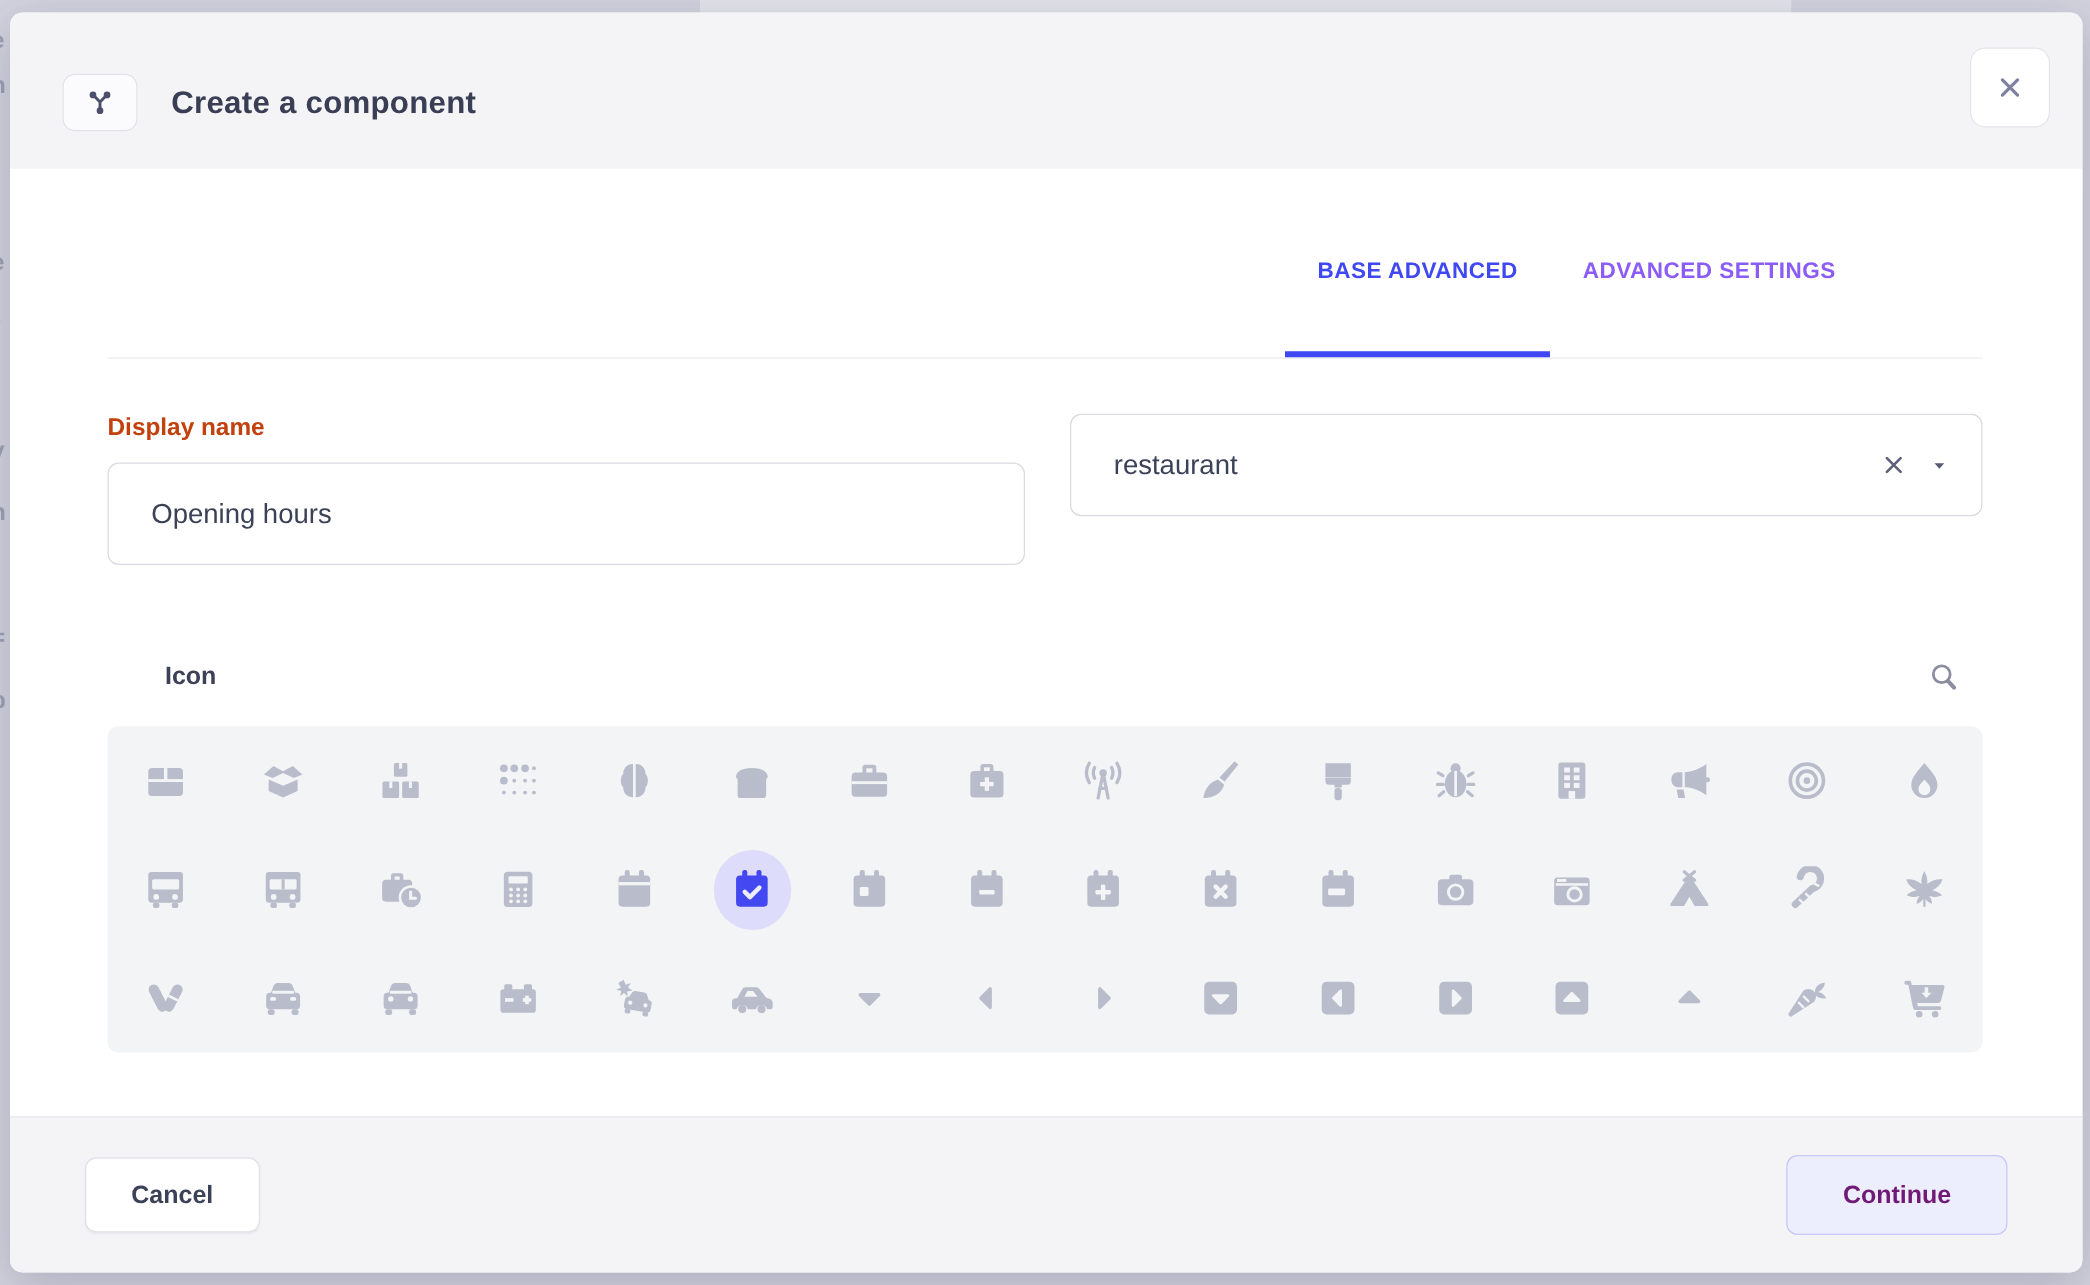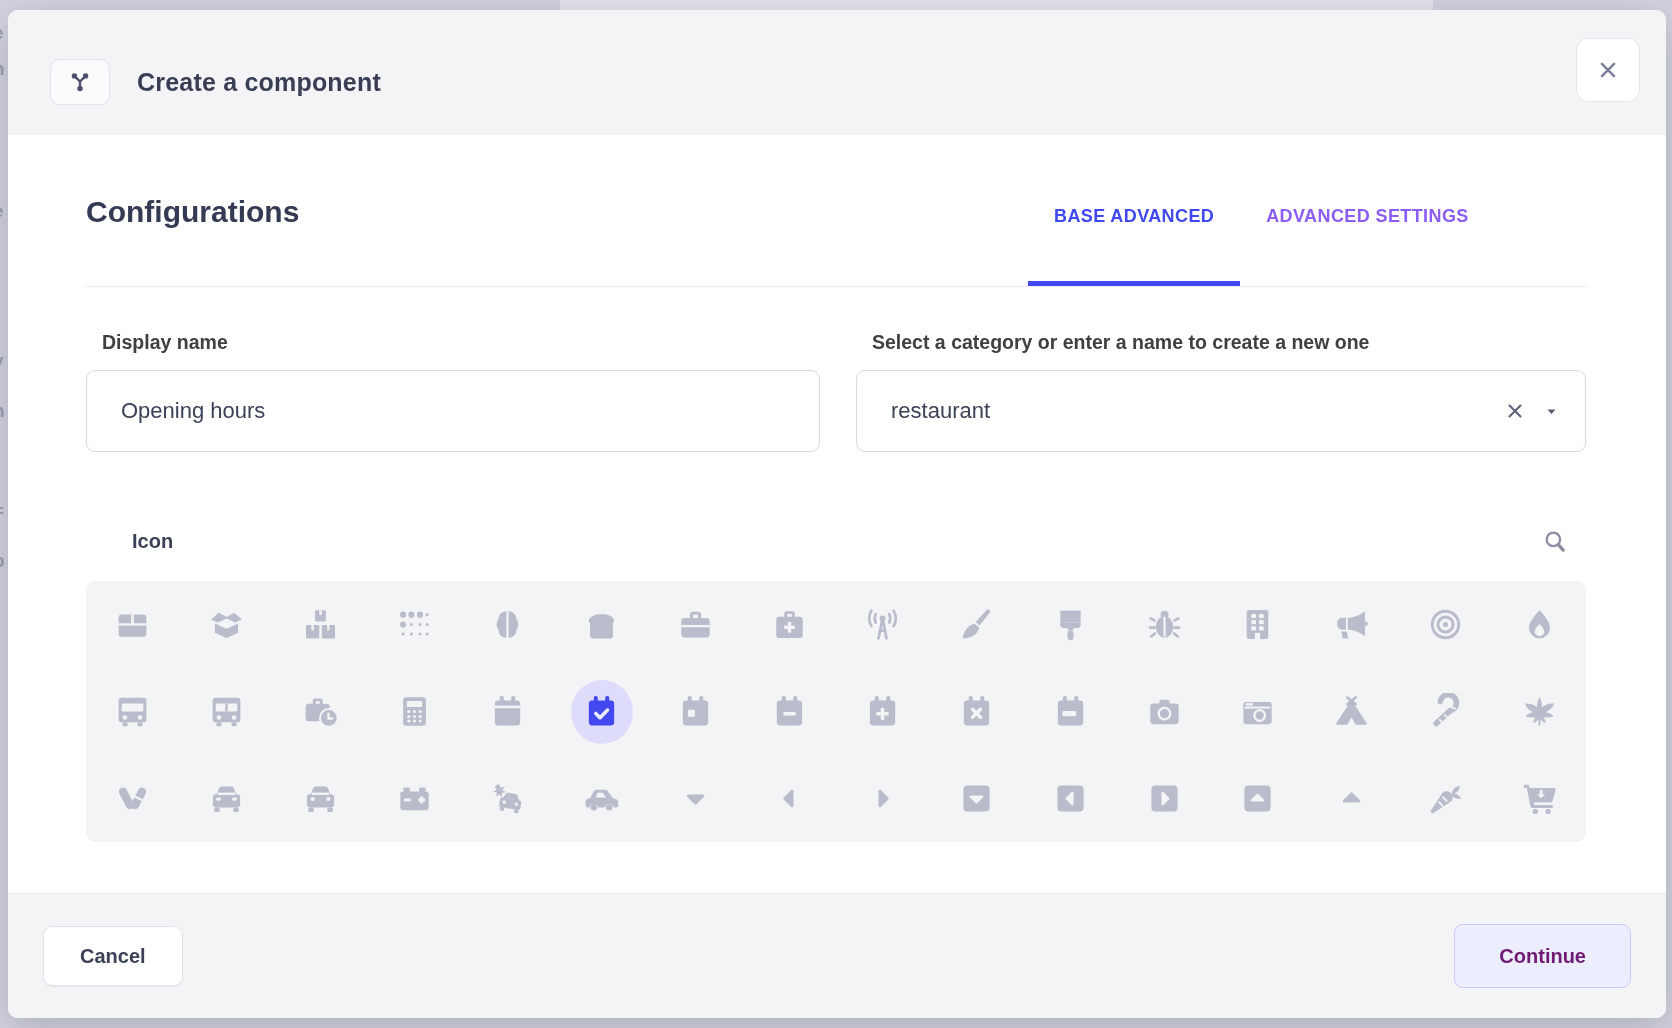--- a/index.html
+++ b/index.html
@@ -43,21 +43,21 @@
   .tab{
     padding:0 26px 52px 26px;font-size:18px;font-weight:700;letter-spacing:.4px;
     color:#8b5cf6;border-bottom:5px solid transparent;cursor:pointer;line-height:26px;
   }
   .tab.active{color:#3f48f2;border-bottom-color:#3f48f2;}
 
   .form-row{position:absolute;left:78px;right:80px;top:196px;display:flex;gap:36px;}
   .field{display:flex;flex-direction:column;}
   .field.left{width:734px;flex:0 0 auto;}
   .field.right{flex:1;}
-  .field-label{font-size:19.5px;font-weight:700;color:#404040;margin-bottom:16px;margin-left:16px;}
+  .field-label{font-size:19.5px;font-weight:700;color:#c2410c;margin-bottom:16px;}
   .text-input{
     height:82px;box-sizing:border-box;border:1px solid #d9dae2;border-radius:9px;background:#fff;
     font-family:"Liberation Sans", sans-serif;font-size:22px;color:#3b4156;
     padding:0 30px 0 34px;outline:none;width:100%;
   }
   .combo{position:relative;}
   .combo .text-input{padding-right:120px;}
   .combo-icons{position:absolute;right:26px;top:0;height:82px;display:flex;align-items:center;gap:16px;}
   .icon-btn{display:flex;align-items:center;justify-content:center;cursor:pointer;}
 
@@ -79,21 +79,21 @@
   .cell svg .cutS{stroke:var(--cut);fill:none;}
   .cell.selected{color:#4448f0;--cut:#eceefe;}
   .cell.selected::before{
     content:"";position:absolute;width:62px;height:64px;border-radius:50%;
     background:#dedcfb;left:50%;top:50%;transform:translate(-50%,-50%);
   }
 
   .modal-footer{
     position:absolute;left:0;top:883px;width:100%;height:125px;box-sizing:border-box;
     background:#f4f4f7;border-top:1px solid #e7e7ed;
-    display:flex;align-items:center;justify-content:space-between;padding:0 35px;
+    display:flex;align-items:center;justify-content:space-between;padding:0 60px;
   }
   .btn{font-family:"Liberation Sans", sans-serif;font-weight:700;border-radius:9px;cursor:pointer;}
   .btn-cancel{
     height:60px;padding:0 36px;font-size:20px;color:#3b4156;
     background:#ffffff;border:1px solid #e1e2e9;box-shadow:0 1px 2px rgba(50,55,90,.06);
   }
   .btn-continue{
     height:64px;padding:0 44px;font-size:20px;color:#701a75;
     background:#ecedfd;border:1px solid #c7c9f6;
   }
@@ -130,40 +130,38 @@
     <div class="close-btn">
       <span style="display:flex;">
         <svg width="28" height="28" viewBox="0 0 24 24">
           <path d="M6.8 6.8 L17.2 17.2 M17.2 6.8 L6.8 17.2" stroke="#7e81a0" stroke-width="2.2" stroke-linecap="round" fill="none"></path>
         </svg>
       </span>
     </div>
   </div>
 
   <div class="modal-body">
-    <div class="section-heading">Configurations</div>
 
     <div class="tabs">
       <div class="tab active">
         <span>BASE ADVANCED</span>
       </div>
       <div class="tab">
         <span>ADVANCED SETTINGS</span>
       </div>
     </div>
     <div class="rule"></div>
 
     <div class="form-row">
       <div class="field left">
         <div class="field-label">Display name</div>
         <input class="text-input" type="text" value="Opening hours" style="">
       </div>
 
       <div class="field right">
-        <div class="field-label">Select a category or enter a name to create a new one</div>
         <div class="combo">
           <input class="text-input" type="text" value="restaurant" style="">
           <div class="combo-icons">
             <span class="icon-btn">
               <svg width="24" height="24" viewBox="0 0 24 24">
                 <path d="M6.5 6.5 L17.5 17.5 M17.5 6.5 L6.5 17.5" stroke="#5d6079" stroke-width="2.1" stroke-linecap="round" fill="none"></path>
               </svg>
             </span>
             <span class="icon-btn">
               <svg width="17" height="17" viewBox="0 0 24 24">

